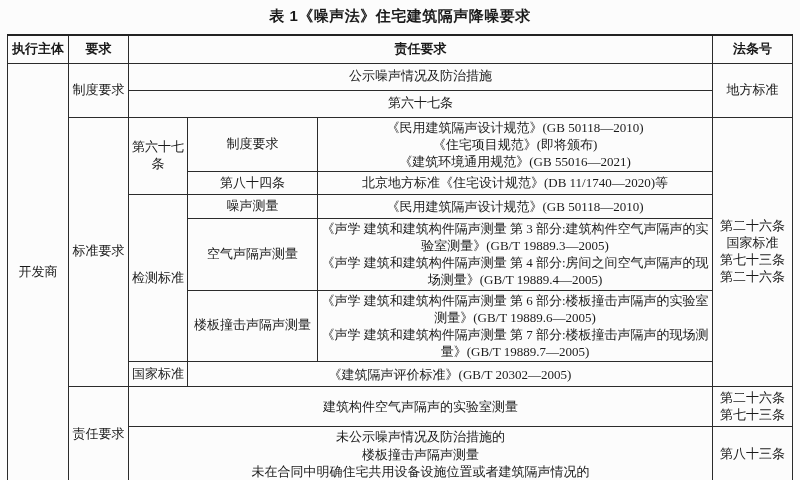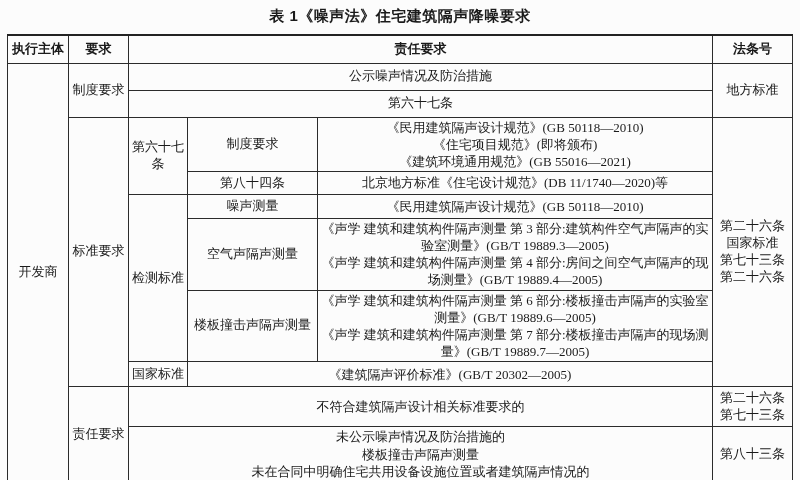--- a/index.html
+++ b/index.html
@@ -141,21 +141,21 @@
       <tr class="h-r8">
         <td>国家标准</td>
         <td colspan="2" class="std-list">
           <div>《建筑隔声评价标准》(GB/T 20302—2005)</div>
         </td>
       </tr>
 
       <tr class="h-r9">
         <td rowspan="2">责任要求</td>
         <td colspan="3" class="std-list">
-          <div>不符合建筑隔声设计相关标准要求的</div>
+          <div>建筑构件空气声隔声的实验室测量</div>
         </td>
         <td class="article-list">
           <div>第二十六条</div>
           <div>第七十三条</div>
         </td>
       </tr>
 
       <tr class="h-r10">
         <td colspan="3" class="std-list">
           <div>未公示噪声情况及防治措施的</div>

